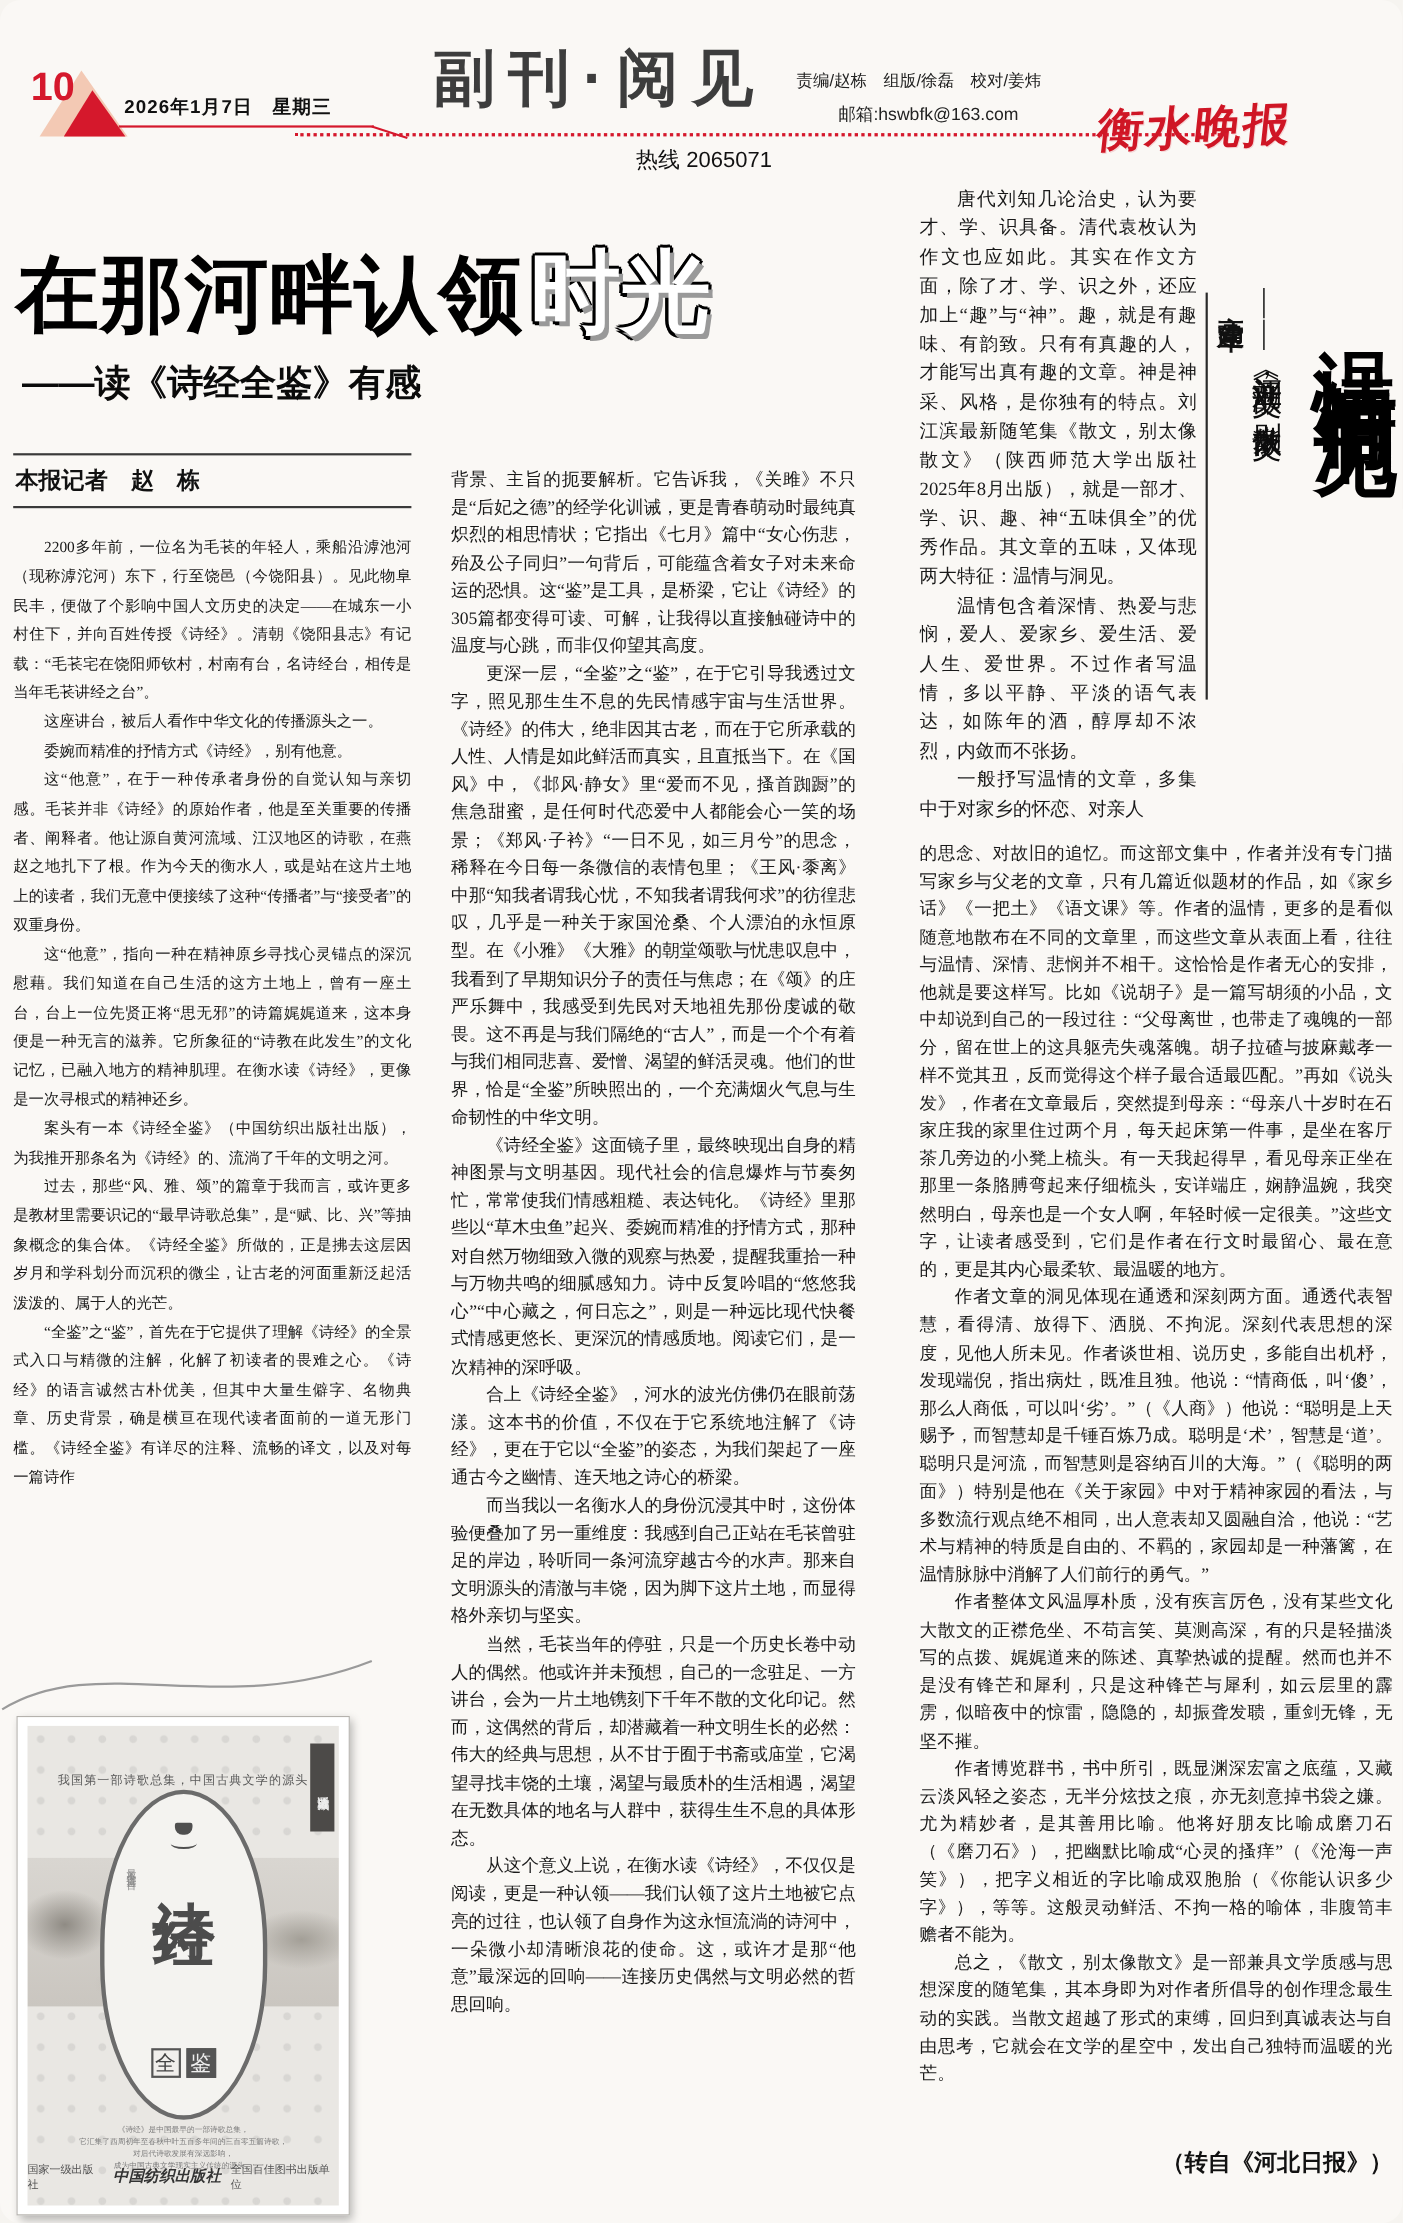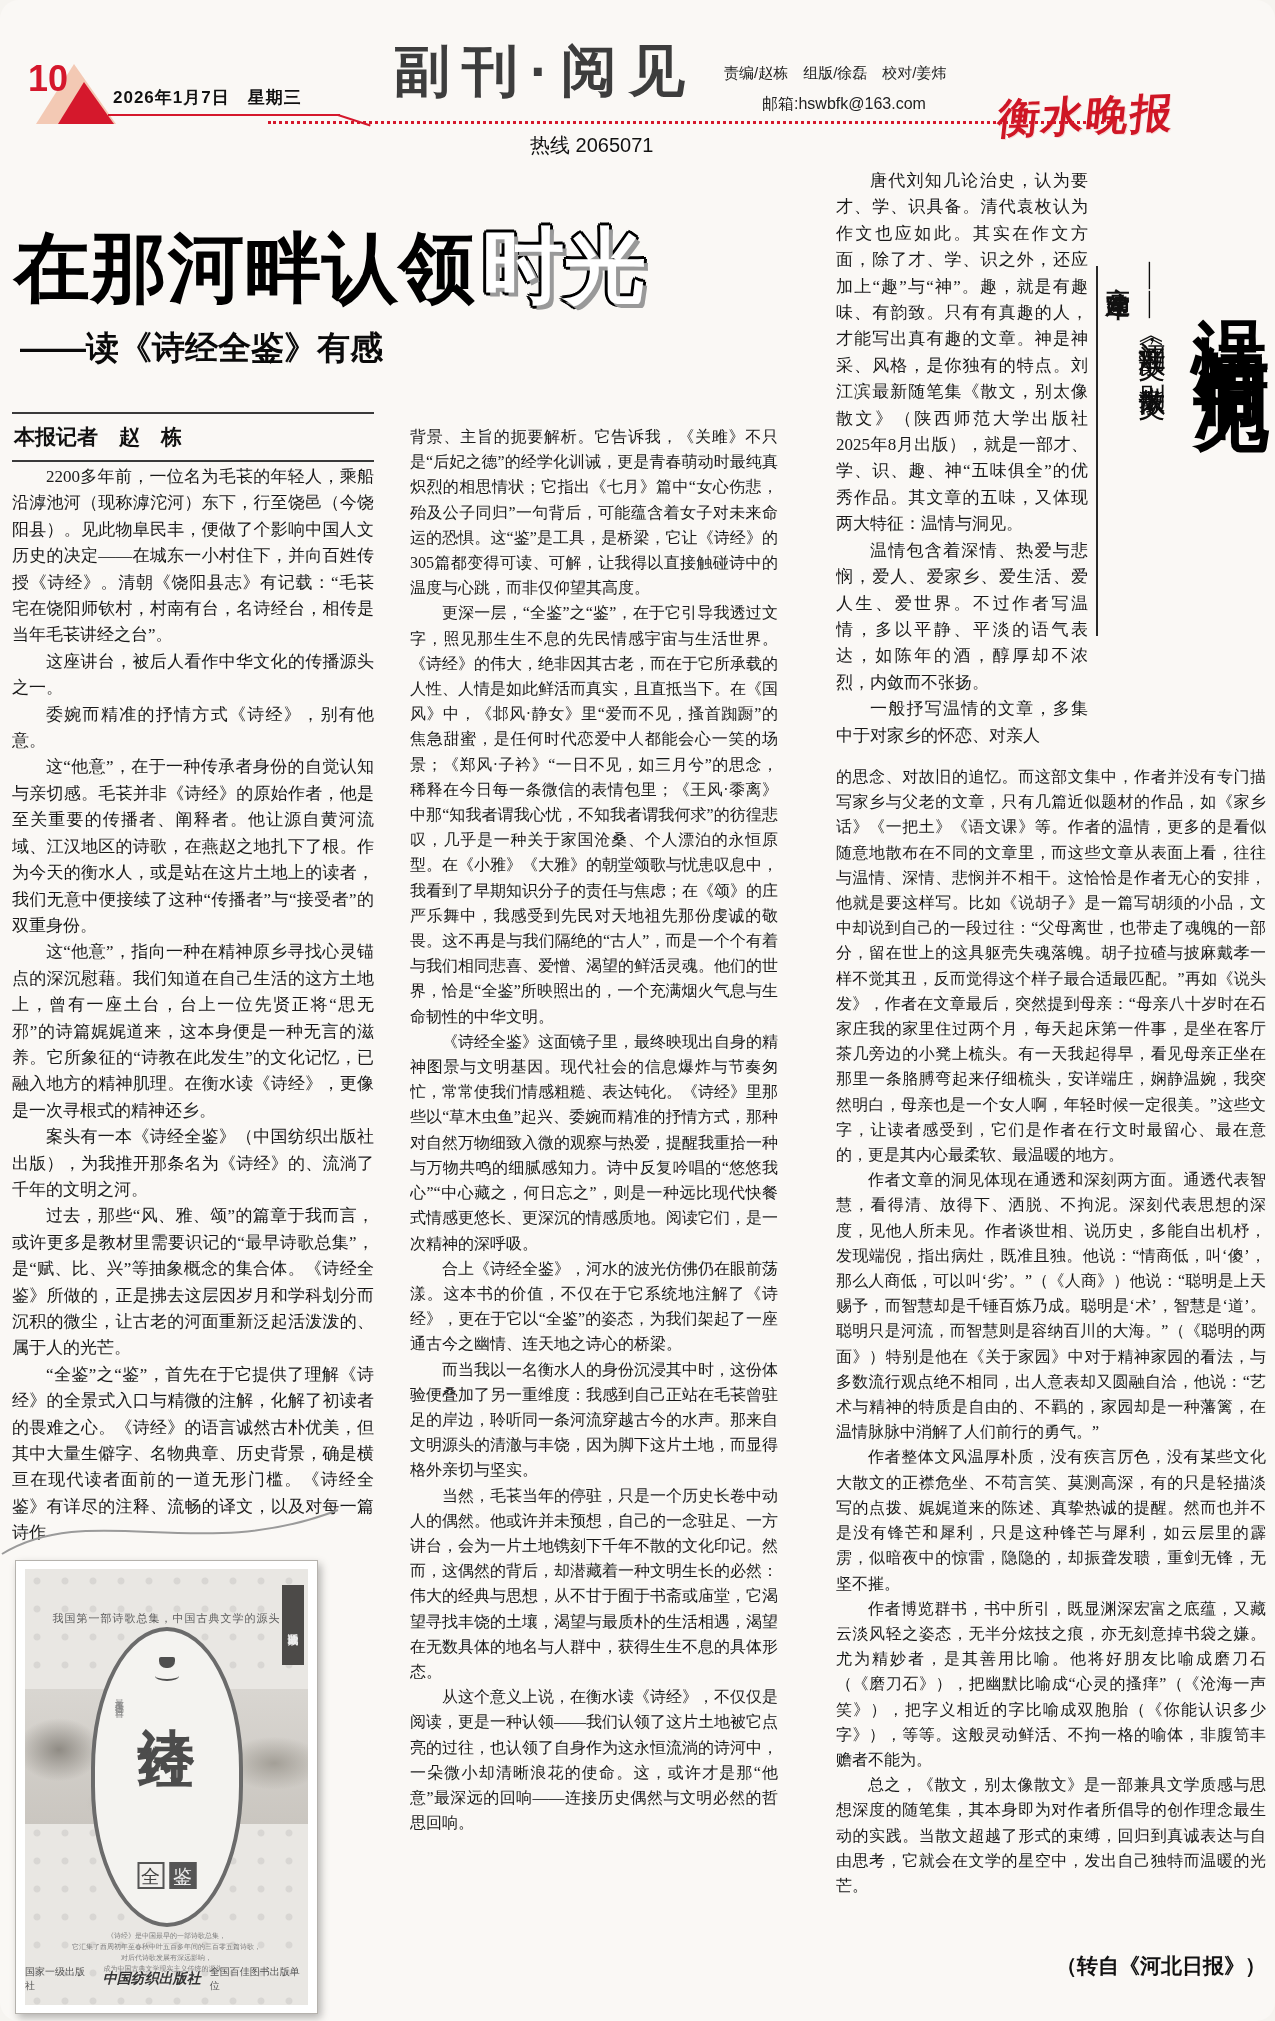--- a/index.html
+++ b/index.html
@@ -28,37 +28,37 @@
     font-size:56px; font-weight:bold; color:#3d3d3d; letter-spacing:12px; }
   .hdr-editors { position:absolute; left:724px; top:64px; font-family:"Liberation Sans",sans-serif;
     font-size:15px; color:#222; }
   .hdr-email { position:absolute; left:762px; top:94px; font-family:"Liberation Sans",sans-serif;
     font-size:16px; color:#222; }
   .hdr-masthead { position:absolute; left:998px; top:88px; font-size:42px; font-weight:900;
     color:#cf1625; transform:skewX(-8deg) rotate(-2deg); letter-spacing:2px;
     text-shadow:1px 1px 0 #e2566033; }
   .hdr-dotline { position:absolute; left:268px; top:121px; width:848px; height:0;
     border-top:3px dotted #d5182c; }
-  .hdr-hotline { position:absolute; left:530px; top:132px; width:220px; text-align:left;
+  .hdr-hotline { position:absolute; left:530px; top:132px; width:220px; text-align:center;
     font-family:"Liberation Sans",sans-serif; font-size:20px; color:#111; }
   
   .a1-title { position:absolute; left:14px; top:212px; white-space:nowrap; }
   .a1-title-main { font-size:76px; font-weight:900; color:#000; letter-spacing:1px; }
   .a1-title-accent { font-size:82px; font-weight:900; color:#fff; margin-left:6px;
     text-shadow:4px 4px 0 #999,-2px -2px 0 #000,2px -2px 0 #000,-2px 2px 0 #000,
       2px 2px 0 #000,0 3px 0 #000,3px 0 0 #000,0 -3px 0 #000,-3px 0 0 #000; }
   .a1-subtitle { position:absolute; left:20px; top:326px; font-family:"Liberation Sans",sans-serif;
     font-size:33px; font-weight:bold; color:#0a0a0a; }
   .a1-byline { position:absolute; left:12px; top:412px; width:362px;
     border-top:2px solid #3a3a3a; border-bottom:2px solid #3a3a3a; padding:9px 2px;
     font-family:"Liberation Sans",sans-serif; font-size:21px; font-weight:bold; color:#111; }
   .bodycol { position:absolute; overflow:hidden; text-align:justify; color:#191919; }
   .bodycol p { text-indent:2em; }
   .bodycol p.noindent { text-indent:0; }
-  #a1-col1 { left:12px; top:464px; width:362px; height:1078px; font-size:17px; line-height:26.4px; }
+  #a1-col1 { left:12px; top:486px; width:362px; height:1078px; font-size:14px; line-height:26.4px; }
   #a1-col2 { left:410px; top:424px; width:368px; height:1566px; font-size:16px; line-height:25.2px; }
   
   .swoosh { position:absolute; left:0; top:1492px; }
   .book { position:absolute; left:15px; top:1560px; width:303px; height:454px; background:#fff;
     border:1px solid #b5b2ad; box-shadow:3px 4px 8px rgba(0,0,0,.28); }
   .cover { position:absolute; left:9px; top:8px; right:9px; bottom:8px; background:#e9e7e3;
     background-image:radial-gradient(circle at 12px 12px, rgba(140,140,140,.18) 3px, transparent 4px);
     background-size:28px 28px; overflow:hidden; }
   .cover-tagline { position:absolute; left:0; top:42px; width:100%; text-align:center;
     font-size:11px; color:#5a5a5a; letter-spacing:1px; }

